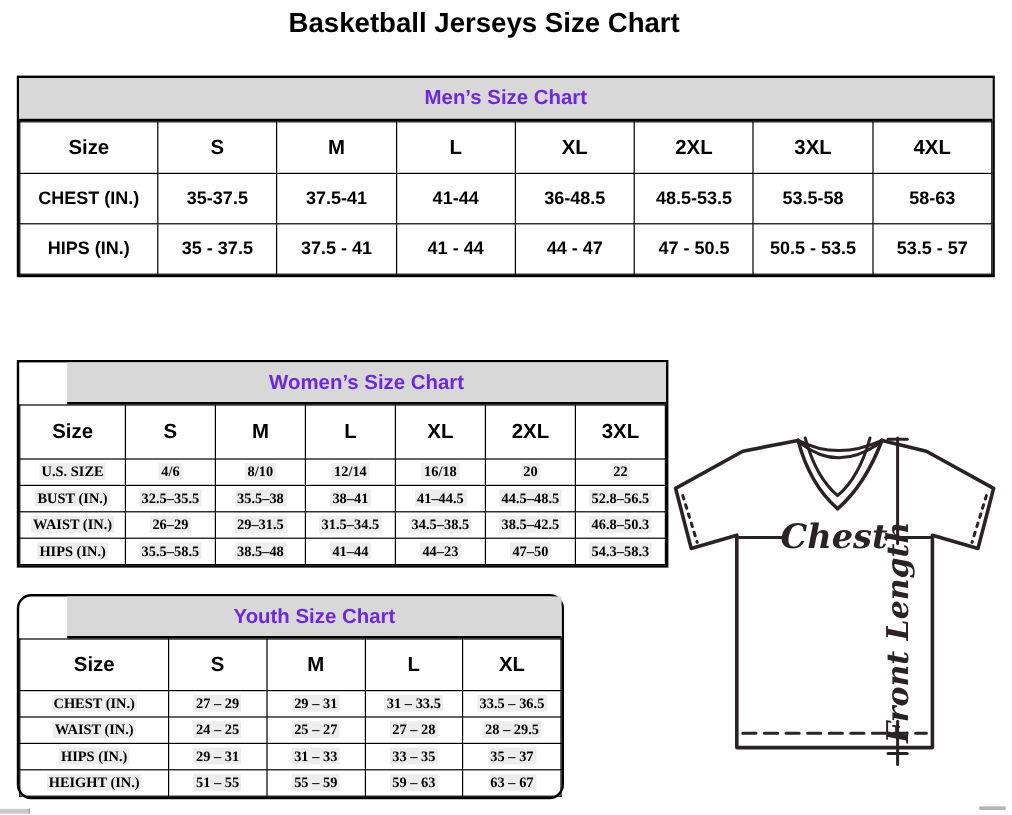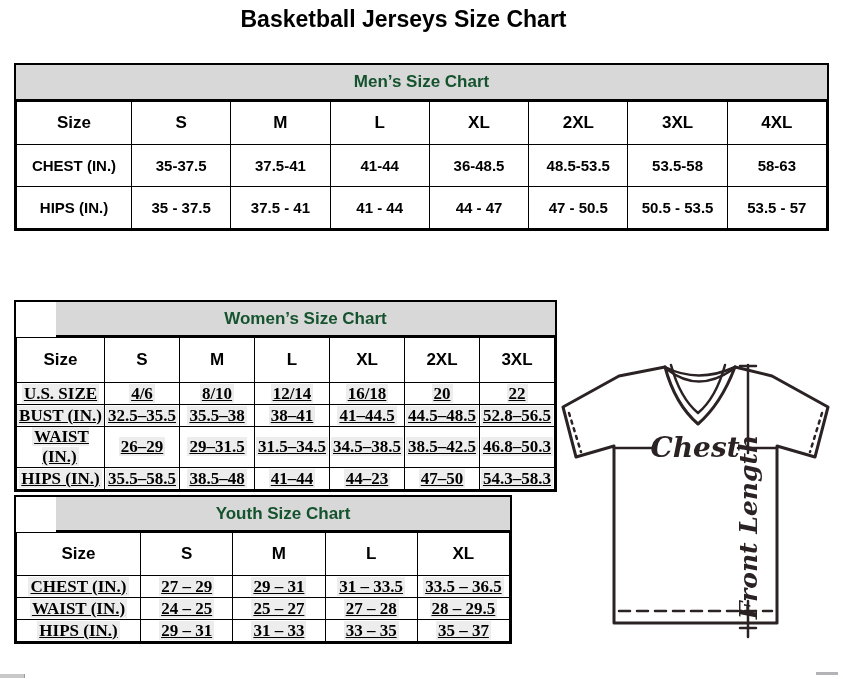--- a/index.html
+++ b/index.html
@@ -10,38 +10,38 @@
   .page-title{
     position:absolute;top:6px;left:0;width:843px;text-align:center;
     transform:translateX(-18px);
     font-size:23px;font-weight:bold;color:#000;
   }
   .tbl{
     position:absolute;border:2px solid #000;background:#fff;box-sizing:border-box;
   }
   .tbl-title{
     background:#d8d8d8;border-bottom:2px solid #000;text-align:center;
-    font-weight:bold;font-size:17px;color:#14532d;
+    font-weight:bold;font-size:17px;color:#6d28d9;
   }
   .tbl table{border-collapse:collapse;width:100%;table-layout:fixed;}
   .tbl th,.tbl td{
     border:1px solid #000;text-align:center;vertical-align:middle;
     font-weight:bold;color:#000;padding:0;
   }
   
   .men .tbl-title{height:34px;line-height:34px;}
   .men th{height:42px;font-size:17px;}
   .men td{height:41px;font-size:15px;}
   
   .women .tbl-title,.youth .tbl-title{height:33px;line-height:33px;margin-left:40px;}
   .women th{height:44px;font-size:17px;}
   .youth th{height:42px;font-size:17px;}
   .women td,.youth td{
-    height:21px;font-size:17px;
-    font-family:"Liberation Serif",serif;letter-spacing:0px;text-decoration:underline;
+    height:21px;font-size:12px;
+    font-family:"Liberation Serif",serif;letter-spacing:0px;
   }
   .hl{background:#ededed;padding:0 2px;}
   .jersey{position:absolute;left:556px;top:360px;}
   .scroll-frag{position:absolute;}
   .scroll-frag.left{left:0;top:674px;width:24px;height:4px;background:#c9c9c9;border-right:1px solid #9a9a9a;}
   .scroll-frag.right{left:816px;top:672px;width:22px;height:3px;background:#b4b4b8;}
 </style>
 </head>
 <body>
 
@@ -154,21 +154,21 @@
         <td><span class="hl">38.5–48</span></td>
         <td><span class="hl">41–44</span></td>
         <td><span class="hl">44–23</span></td>
         <td><span class="hl">47–50</span></td>
         <td><span class="hl">54.3–58.3</span></td>
       </tr>
     </tbody>
   </table>
 </section>
 
-<section class="tbl youth" style="left:14px;top:495px;width:498px;">
+<section class="tbl youth" style="left:14px;top:495px;width:456px;border-radius:12px;">
   <div class="tbl-title">Youth Size Chart</div>
   <table>
     <colgroup>
         <col style="width:124px">
         <col>
         <col>
         <col>
         <col>
       </colgroup>
     <thead>
@@ -194,20 +194,27 @@
         <td><span class="hl">25 – 27</span></td>
         <td><span class="hl">27 – 28</span></td>
         <td><span class="hl">28 – 29.5</span></td>
       </tr>
       <tr>
         <td><span class="hl">HIPS (IN.)</span></td>
         <td><span class="hl">29 – 31</span></td>
         <td><span class="hl">31 – 33</span></td>
         <td><span class="hl">33 – 35</span></td>
         <td><span class="hl">35 – 37</span></td>
+      </tr>
+      <tr>
+        <td><span class="hl">HEIGHT (IN.)</span></td>
+        <td><span class="hl">51 – 55</span></td>
+        <td><span class="hl">55 – 59</span></td>
+        <td><span class="hl">59 – 63</span></td>
+        <td><span class="hl">63 – 67</span></td>
       </tr>
     </tbody>
   </table>
 </section>
 
 <div class="jersey">
   <svg width="284" height="306" viewBox="0 0 284 306">
     <g fill="none" stroke="#2b2224" stroke-linejoin="round" stroke-linecap="round">
 
       <path stroke-width="3" d="M109,7 L63,16 L7,47 L20,97 L58,86 L58,263 L221,263 L221,86 L259,97 L272,47 L216,16 L179,7"></path>

